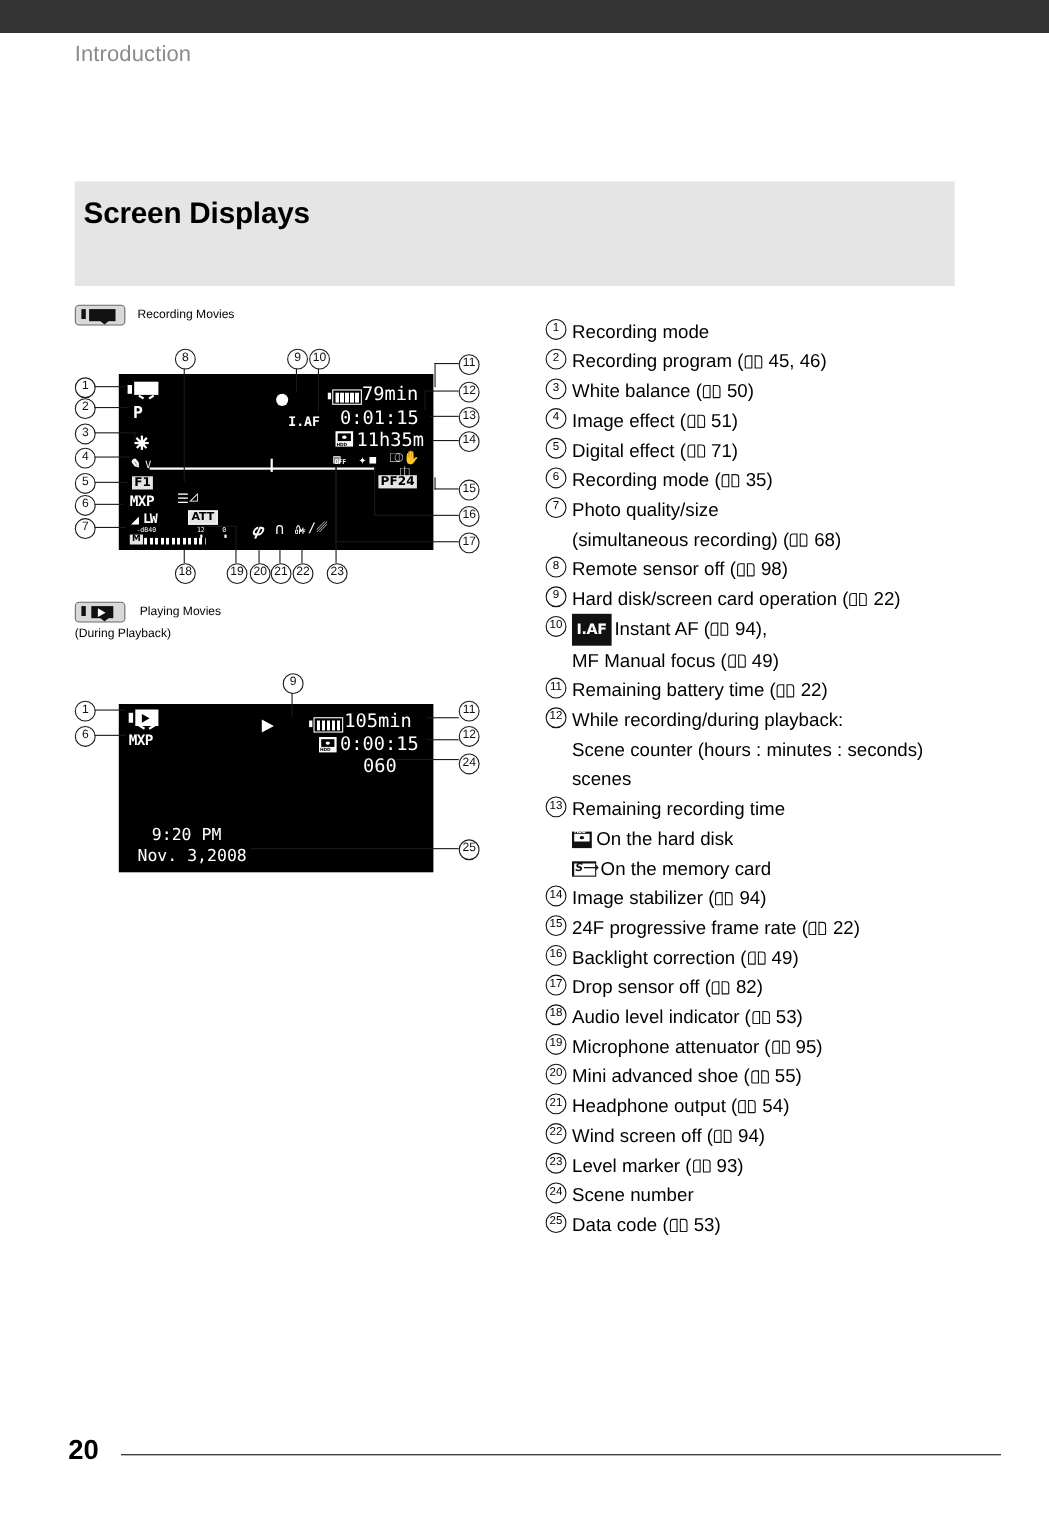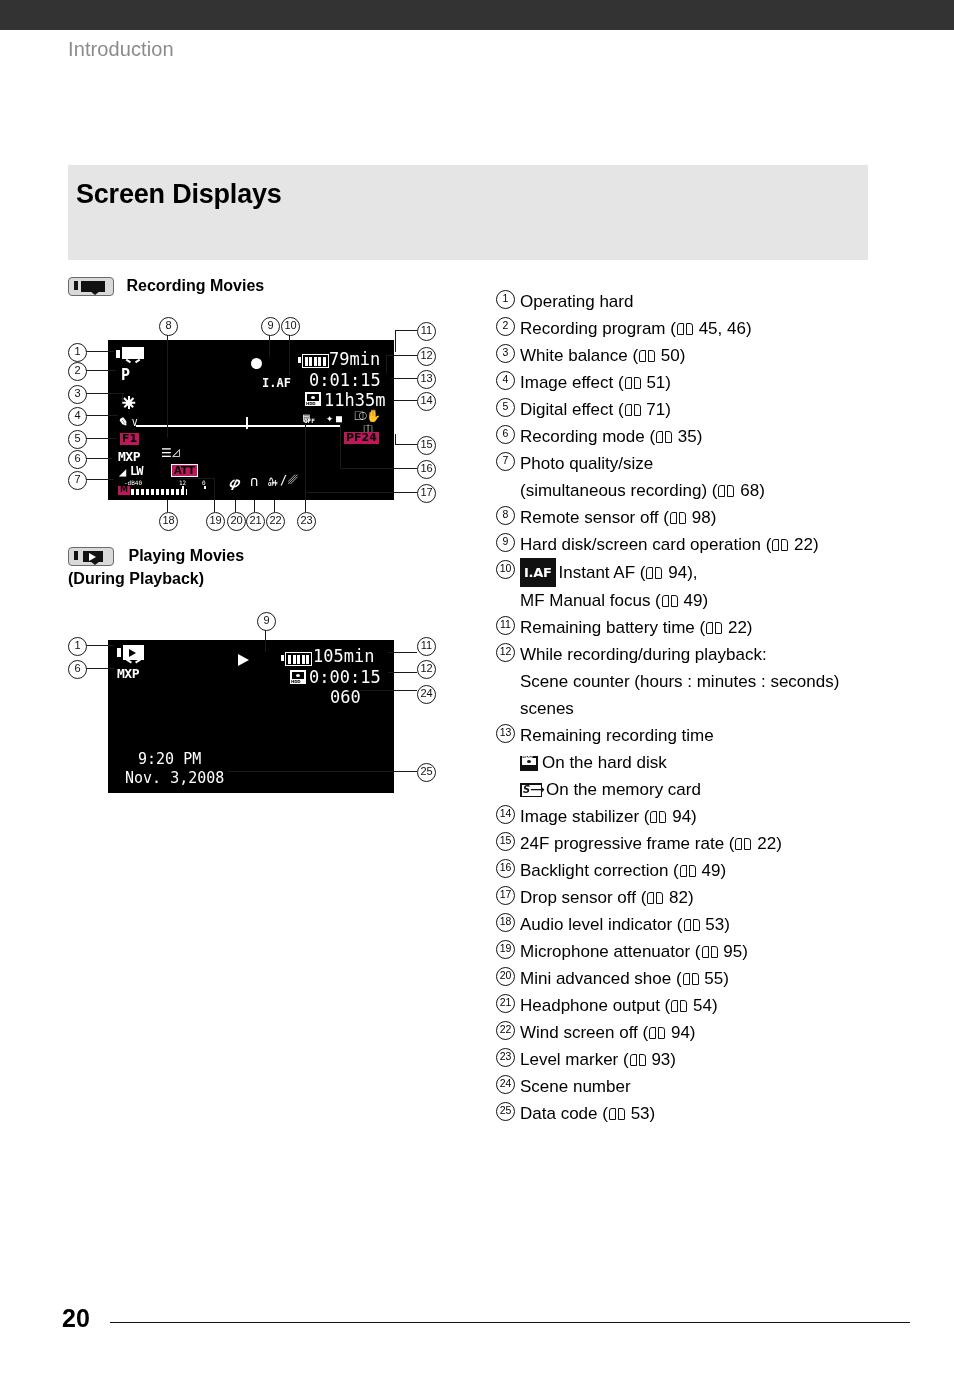--- a/index.html
+++ b/index.html
@@ -23,21 +23,21 @@
   .title-band{
     position:absolute; left:68px; top:165px; width:800px; height:95px;
     background:#e5e5e5;
   }
   .title-band .title{
     position:absolute; left:8px; top:14px;
     font-size:27px; font-weight:bold; letter-spacing:-0.2px;
   }
 
   
-  .sec-head{ position:absolute; font-size:16px; font-weight:bold;}
+  .sec-head{ position:absolute; font-size:11px; font-weight:normal;}
   .mode-badge{
     display:inline-block; width:44px; height:17px;
     background:#d9d9d9; border:1px solid #6a6a6a; border-radius:4px;
     position:relative; vertical-align:middle;
   }
   .mode-badge .bar{
     position:absolute; left:5px; top:3px; width:4px; height:9px; background:#111;
   }
   .mode-badge .scr{
     position:absolute; left:12px; top:2.5px; width:24px; height:11px; background:#111;
@@ -83,21 +83,21 @@
   .play-ico .feet:after{right:0;transform:rotate(-32deg);}
 
   .sun{position:absolute;width:13px;height:13px;}
   .sun .c{position:absolute;left:3.5px;top:3.5px;width:6px;height:6px;border-radius:50%;background:#fff;}
   .sun i{position:absolute;left:6px;top:0;width:1.5px;height:13px;background:#fff;}
   .sun i:nth-child(2){transform:rotate(45deg);}
   .sun i:nth-child(3){transform:rotate(90deg);}
   .sun i:nth-child(4){transform:rotate(135deg);}
 
   .boxlabel{
-    position:absolute;background:#be185d;color:#000;font-weight:bold;
+    position:absolute;background:#e5e5e5;color:#000;font-weight:bold;
     font-family:"DejaVu Sans", sans-serif;
     padding:0 2px;line-height:1.12;
   }
   .rec-dot{position:absolute;width:11px;height:11px;border-radius:50%;background:#fff;}
   .play-tri{position:absolute;width:0;height:0;
     border-top:6px solid transparent;border-bottom:6px solid transparent;border-left:11px solid #fff;}
 
   .batt{position:absolute;width:30px;height:12px;}
   .batt .tip{position:absolute;left:0;top:3px;width:3px;height:6px;background:#fff;}
   .batt .shell{position:absolute;left:4px;top:0;width:25px;height:12px;border:1.5px solid #fff;}
@@ -404,21 +404,21 @@
   <div class="ln hl" style="left:360px;top:690px;width:57px;"></div>
 
   <div class="num" style="left:417px;top:763px;">25</div>
   <div class="ln hl" style="left:228px;top:771px;width:189px;"></div>
 </div>
 
 <div class="legend">
 
   <div class="litem">
     <span class="lnum">1</span>
-    <span class="ltext"><span>Operating hard</span></span>
+    <span class="ltext"><span>Recording mode</span></span>
   </div>
 
   <div class="litem">
     <span class="lnum">2</span>
     <span class="ltext"><span>Recording program (</span><span class="book"></span> <span>45, 46</span><span>)</span></span>
   </div>
 
   <div class="litem">
     <span class="lnum">3</span>
     <span class="ltext"><span>White balance (</span><span class="book"></span> <span>50</span><span>)</span></span>

